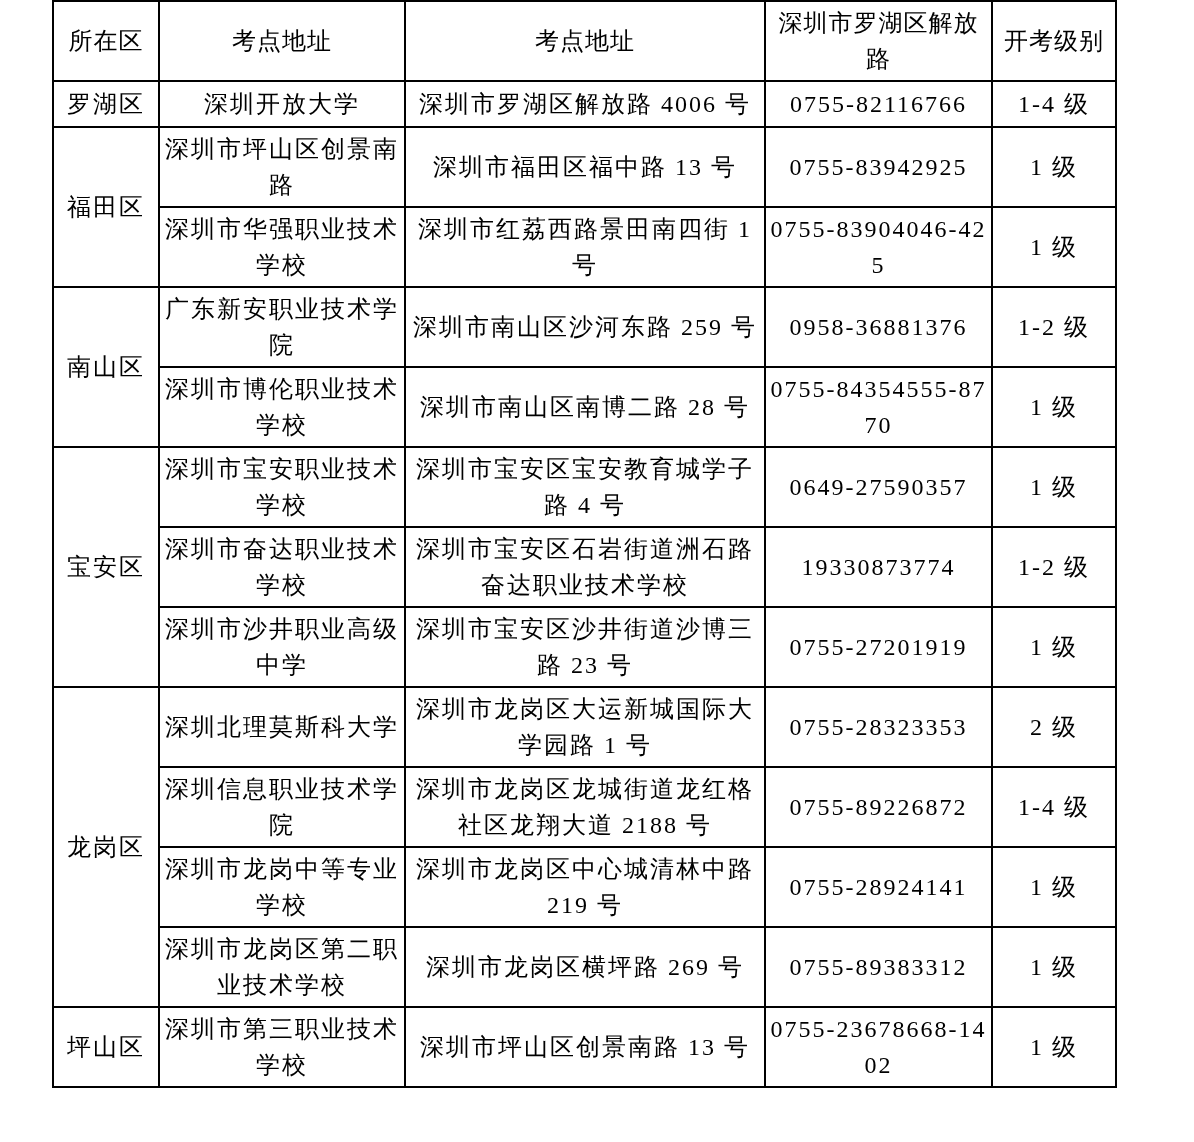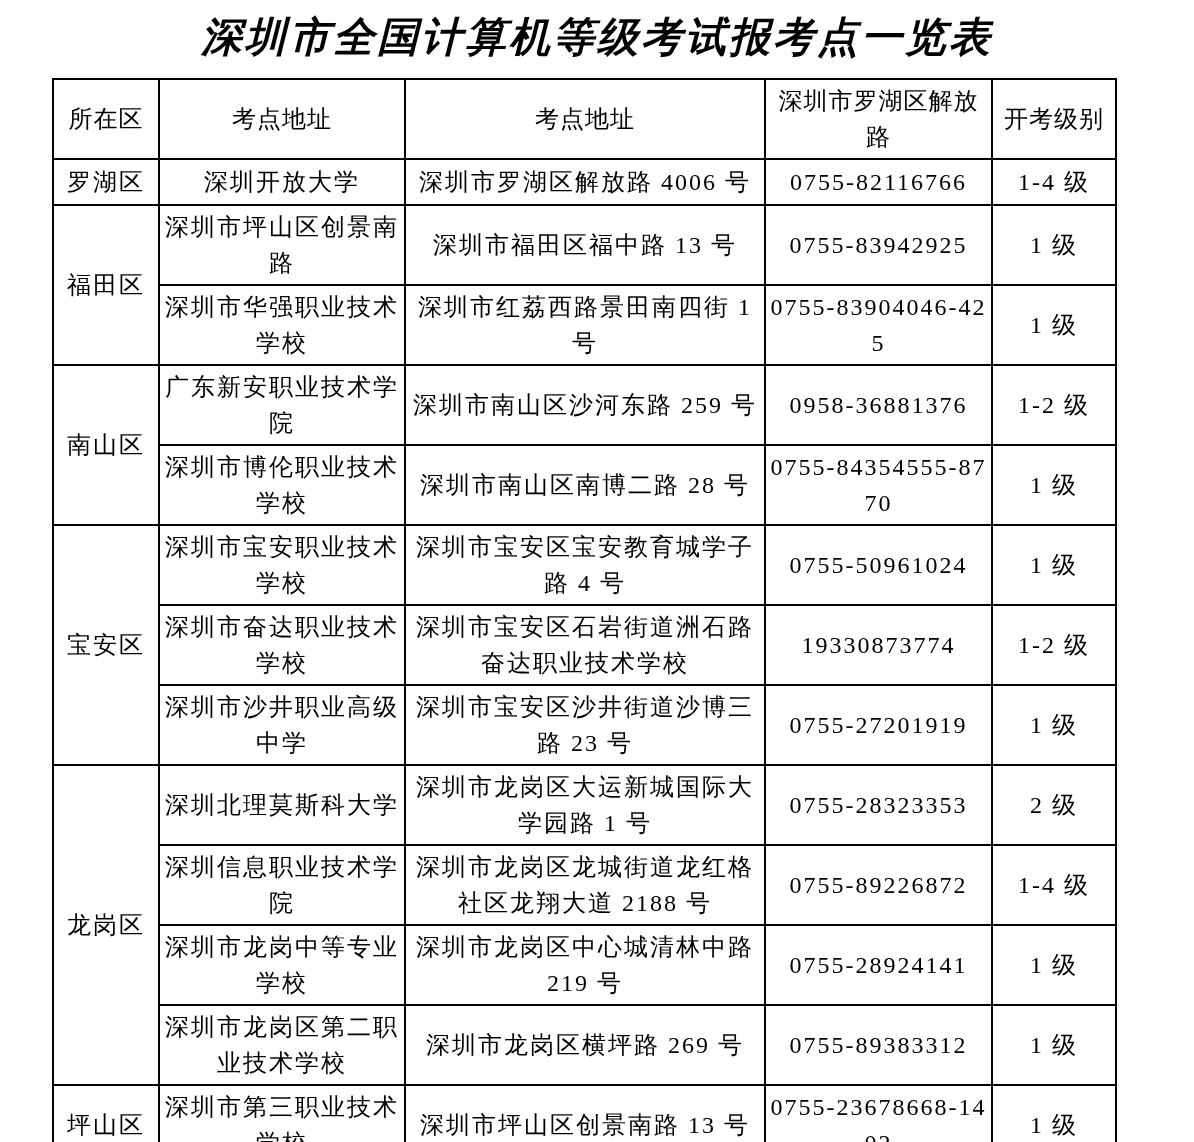--- a/index.html
+++ b/index.html
@@ -62,21 +62,20 @@
     word-break: break-all;
     font-size: 25px;
   }
   td.cell-levels { letter-spacing: 1px; margin-top: 43px; }
 </style>
 </head>
 <body>
 
 <div class="page">
 
-  <h1 class="doc-title">深圳市全国计算机等级考试报考点一览表</h1>
 
   <table class="sites">
     <colgroup>
       <col class="c1">
         <col class="c2">
         <col class="c3">
         <col class="c4">
         <col class="c5">
     </colgroup>
     <thead>
@@ -119,21 +118,21 @@
         <tr>
           <td class="cell-site-name">深圳市博伦职业技术学校</td>
           <td class="cell-site-address">深圳市南山区南博二路 28 号</td>
           <td class="cell-phone">0755-84354555-8770</td>
           <td class="cell-levels">1 级</td>
         </tr>
         <tr>
           <td rowspan="3" class="cell-district">宝安区</td>
           <td class="cell-site-name">深圳市宝安职业技术学校</td>
           <td class="cell-site-address">深圳市宝安区宝安教育城学子路 4 号</td>
-          <td class="cell-phone">0755-50961024</td>
+          <td class="cell-phone">0649-27590357</td>
           <td class="cell-levels">1 级</td>
         </tr>
         <tr>
           <td class="cell-site-name">深圳市奋达职业技术学校</td>
           <td class="cell-site-address">深圳市宝安区石岩街道洲石路奋达职业技术学校</td>
           <td class="cell-phone">19330873774</td>
           <td class="cell-levels">1-2 级</td>
         </tr>
         <tr>
           <td class="cell-site-name">深圳市沙井职业高级中学</td>

